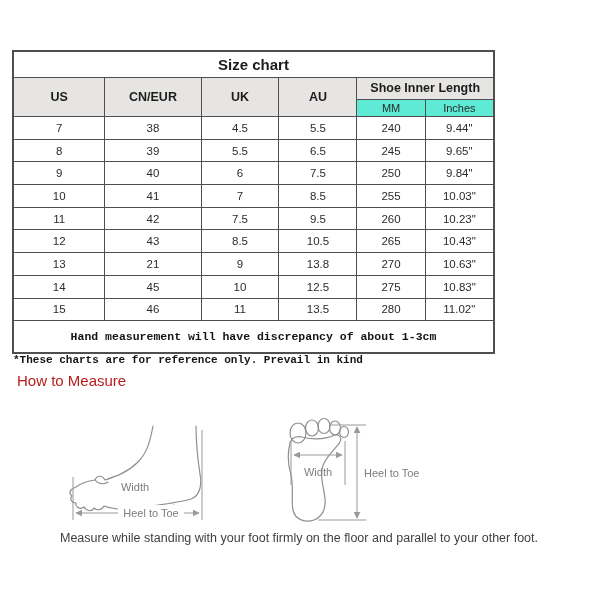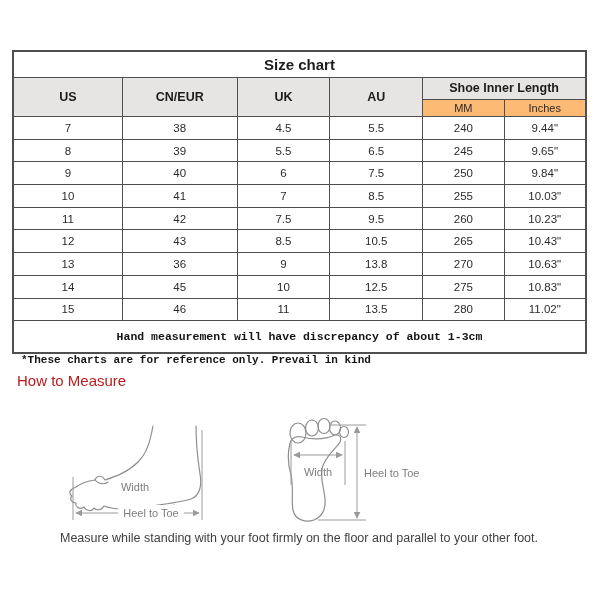--- a/index.html
+++ b/index.html
@@ -2,43 +2,42 @@
 <html><head>
 <meta charset="utf-8">
 <style>
   html,body{margin:0;padding:0;background:#fff;}
   .canvas{
     position:relative;width:600px;height:599px;background:#ffffff;
     font-family:"Liberation Sans",sans-serif;overflow:hidden;
   }
   
   table.size-table{
-    position:absolute;left:12px;top:50px;width:575px;
+    position:absolute;left:12px;top:50px;width:483px;
     border-collapse:collapse;table-layout:fixed;
     border:2px solid #4f4f4f;
   }
   table.size-table th,table.size-table td{
     border:1px solid #4f4f4f;text-align:center;vertical-align:middle;padding:0;
   }
   .title-row th{height:25px;background:#ffffff;font-size:15px;font-weight:bold;color:#1c1c1c;}
   .head-row th{background:#e6e5e3;color:#1c1c1c;font-weight:bold;font-size:12.5px;}
   .head-row th.span-col{height:38px;}
   .head-row th.inner-head{height:20px;}
-  .sub-row th{background:#fdba74;height:16px;font-weight:normal;font-size:11px;color:#2a2a2a;}
+  .sub-row th{background:#5eead4;height:16px;font-weight:normal;font-size:11px;color:#2a2a2a;}
   tbody td{height:21.7px;font-size:11.5px;color:#2b2b2b;background:#ffffff;}
   tfoot td{
     height:31px;background:#ffffff;
     font-family:"Liberation Mono",monospace;font-weight:bold;font-size:11.5px;color:#141414;
   }
   
   .ref-note{
     position:absolute;left:13px;top:354px;
     font-family:"Liberation Mono",monospace;font-weight:bold;font-size:11px;color:#141414;
     white-space:nowrap;
-    margin-left:8px;
   }
   .htm-heading{position:absolute;left:17px;top:372px;font-size:15px;color:#b91c1c;}
   .htm-intro{position:absolute;left:17px;top:395px;font-size:12px;color:#5c5c5c;}
   .instruction{
     position:absolute;left:0;top:531px;width:600px;padding-right:2px;box-sizing:border-box;
     text-align:center;font-size:12.5px;color:#3f3f3f;
   }
   
   svg{position:absolute;overflow:visible;}
   .svg-left{left:60px;top:420px;}
@@ -121,21 +120,21 @@
         <tr>
           <td>12</td>
           <td>43</td>
           <td>8.5</td>
           <td>10.5</td>
           <td>265</td>
           <td>10.43"</td>
         </tr>
         <tr>
           <td>13</td>
-          <td>36</td>
+          <td>21</td>
           <td>9</td>
           <td>13.8</td>
           <td>270</td>
           <td>10.63"</td>
         </tr>
         <tr>
           <td>14</td>
           <td>45</td>
           <td>10</td>
           <td>12.5</td>

